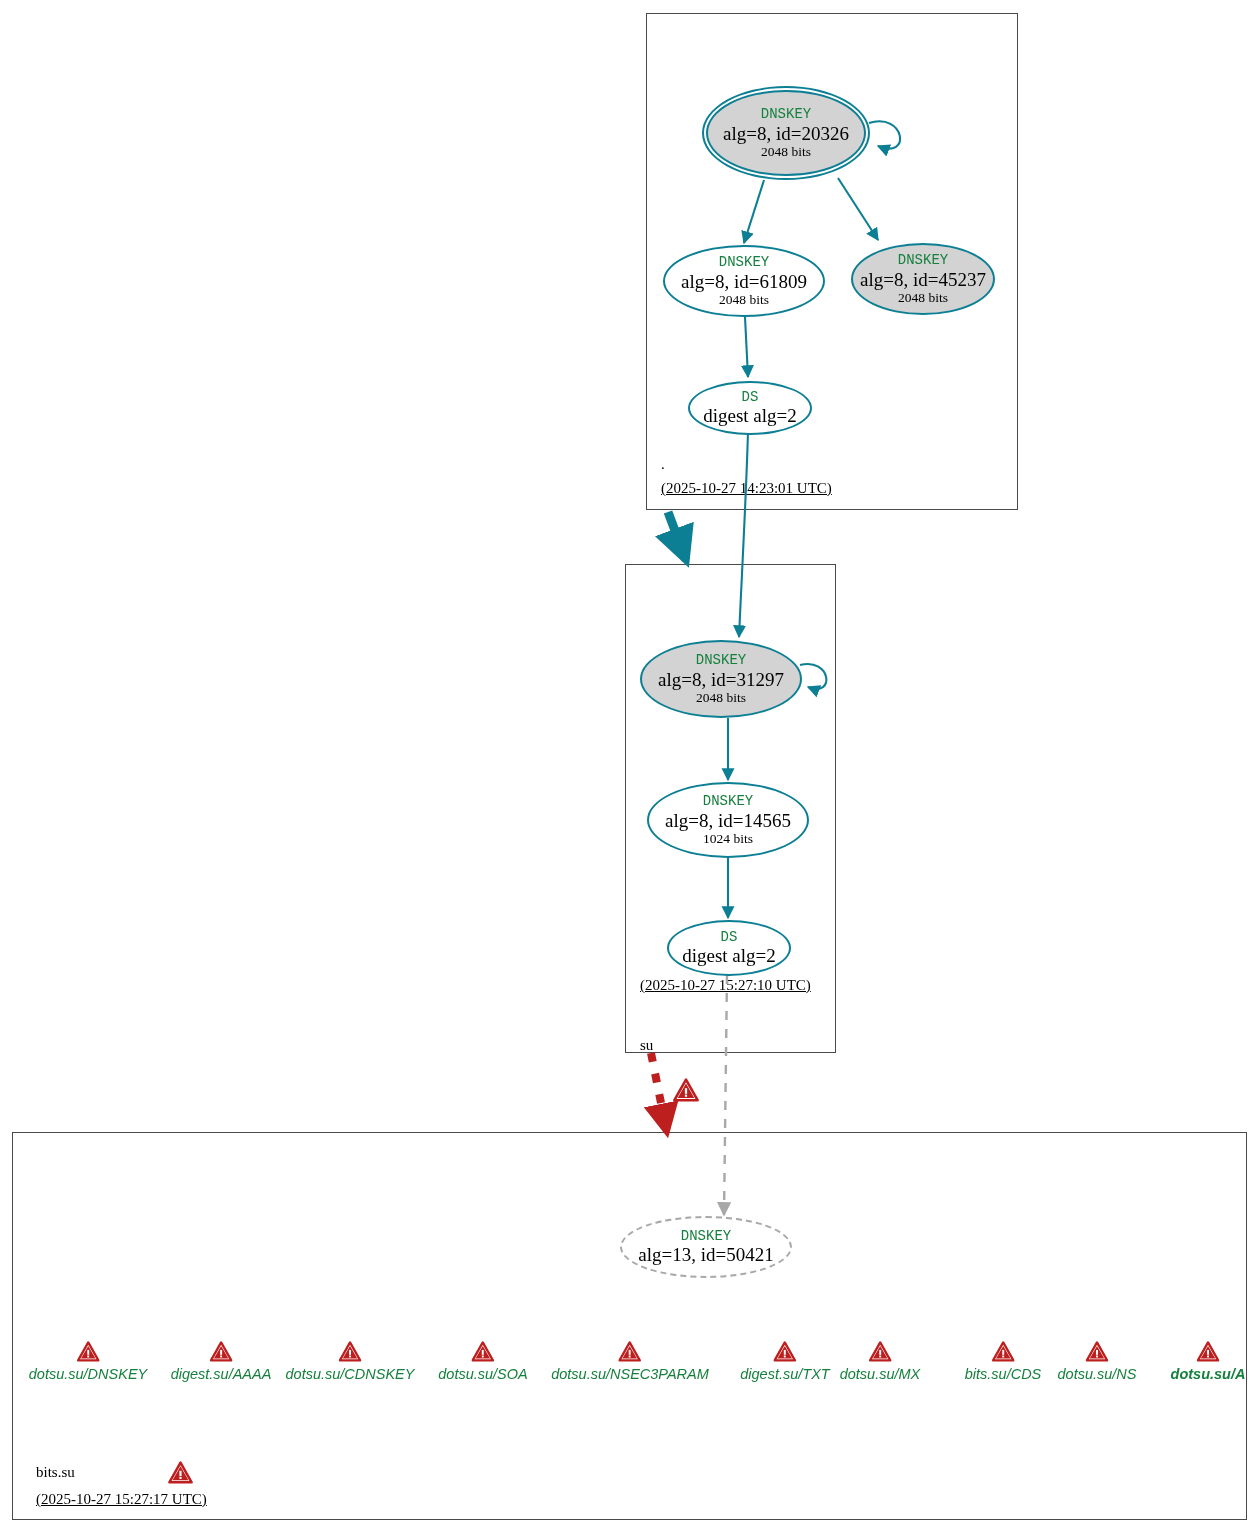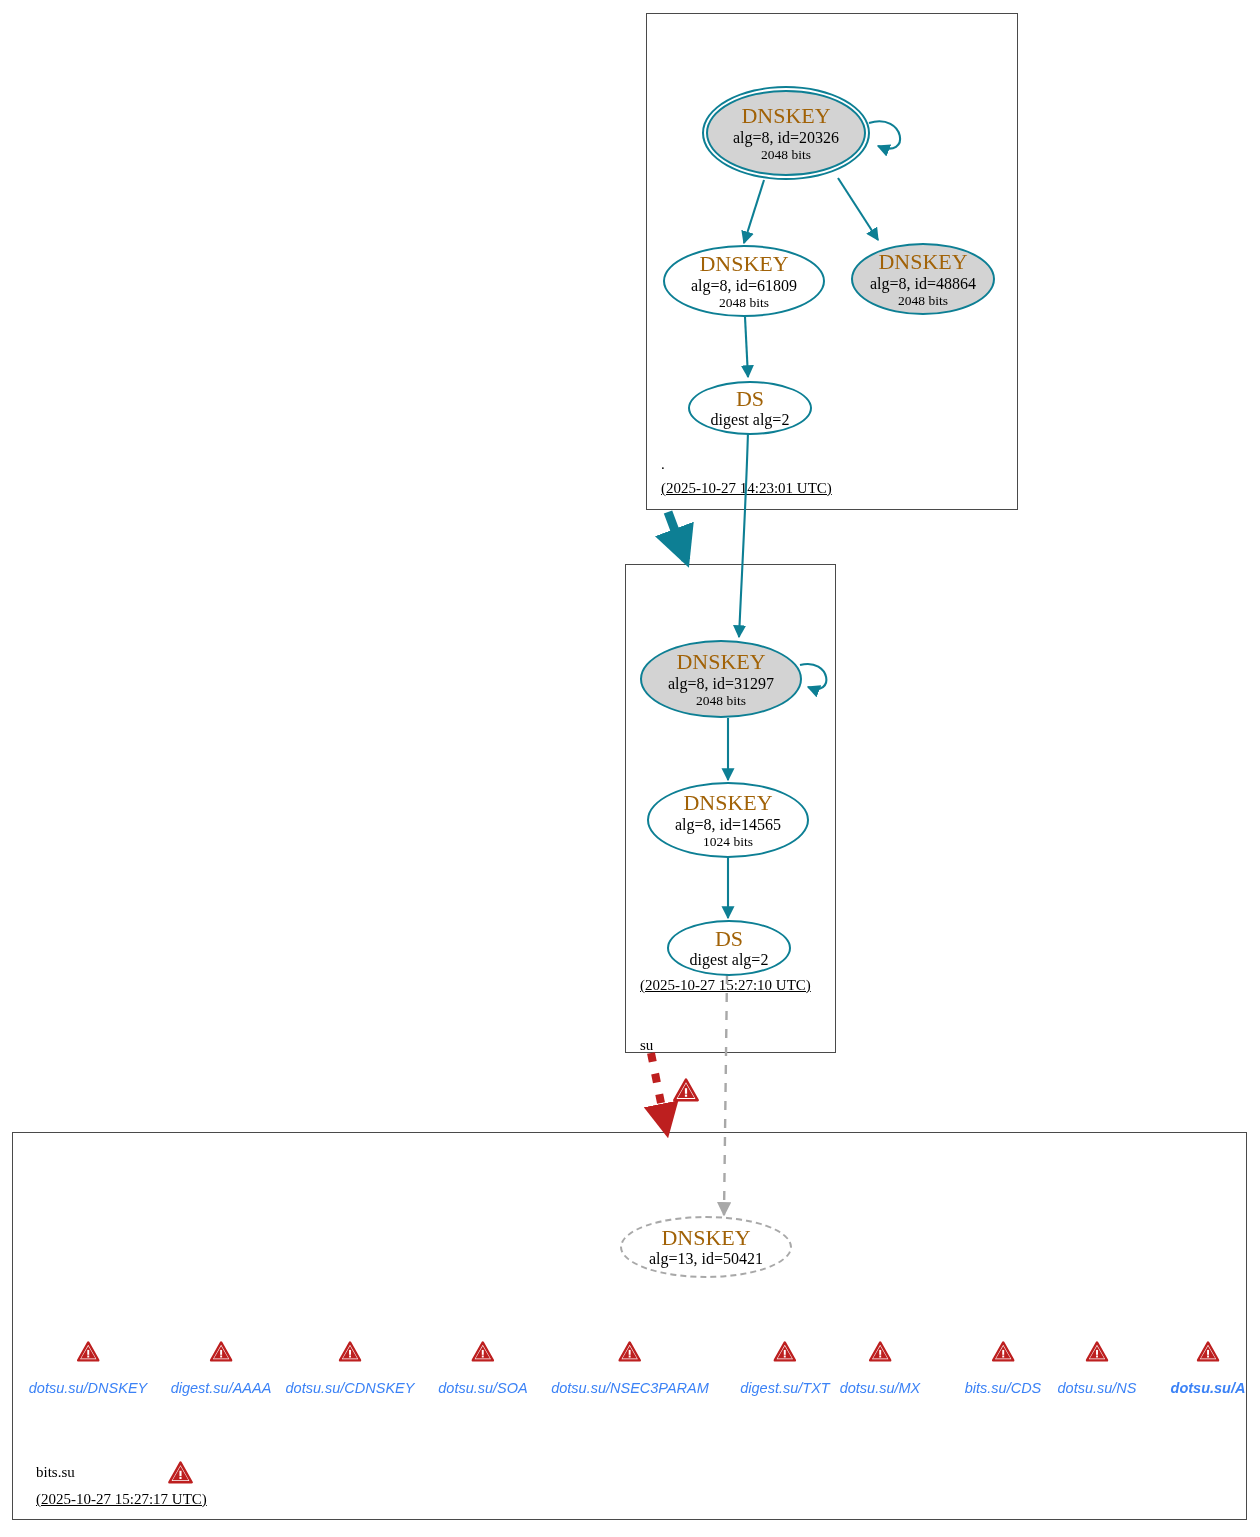--- a/index.html
+++ b/index.html
@@ -70,27 +70,27 @@
     border: 2px solid #0d7f94;
     background: transparent;
   }
   .node .txt {
     position: relative;
     z-index: 3;
     line-height: 1.12;
     pointer-events: none;
   }
   .t1 {
-    font-family: Liberation Serif, serif;
-    font-size: 22px;
-    color: #a16207;
+    font-family: Liberation Mono, monospace;
+    font-size: 14px;
+    color: #15803d;
   }
   .t2 {
     font-family: "Liberation Serif", serif;
-    font-size: 16px;
+    font-size: 19px;
     color: #000;
   }
   .t3 {
     font-family: "Liberation Serif", serif;
     font-size: 13.5px;
     color: #000;
   }
   
   #edges {
     position: absolute;
@@ -107,23 +107,23 @@
     position: absolute;
     display: flex;
     flex-direction: column;
     align-items: center;
     transform: translateX(-50%);
   }
   .rrtype .lbl {
     font-family: "Liberation Sans", sans-serif;
     font-style: italic;
     font-size: 14.5px;
-    color: #3b82f6;
+    color: #15803d;
     white-space: nowrap;
-    margin-top: 18px;
+    margin-top: 4px;
   }
   .warn-tri {
     display: block;
   }
 </style>
 </head>
 <body>
 
 <div id="canvas">
 
@@ -181,21 +181,21 @@
   <div class="node" style="left:663px; top:245px; width:162px; height:72px;">
     <div class="ell teal-solid"></div>
     <div class="txt t1">DNSKEY</div>
     <div class="txt t2">alg=8, id=61809</div>
     <div class="txt t3">2048 bits</div>
   </div>
 
   <div class="node" style="left:851px; top:243px; width:144px; height:72px;">
     <div class="ell teal-solid filled"></div>
     <div class="txt t1">DNSKEY</div>
-    <div class="txt t2">alg=8, id=48864</div>
+    <div class="txt t2">alg=8, id=45237</div>
     <div class="txt t3">2048 bits</div>
   </div>
 
   <div class="node" style="left:688px; top:381px; width:124px; height:54px;">
     <div class="ell teal-solid"></div>
     <div class="txt t1">DS</div>
     <div class="txt t2">digest alg=2</div>
   </div>
 
   <div class="zone-box" style="left:625px; top:564px; width:211px; height:489px;"></div>

